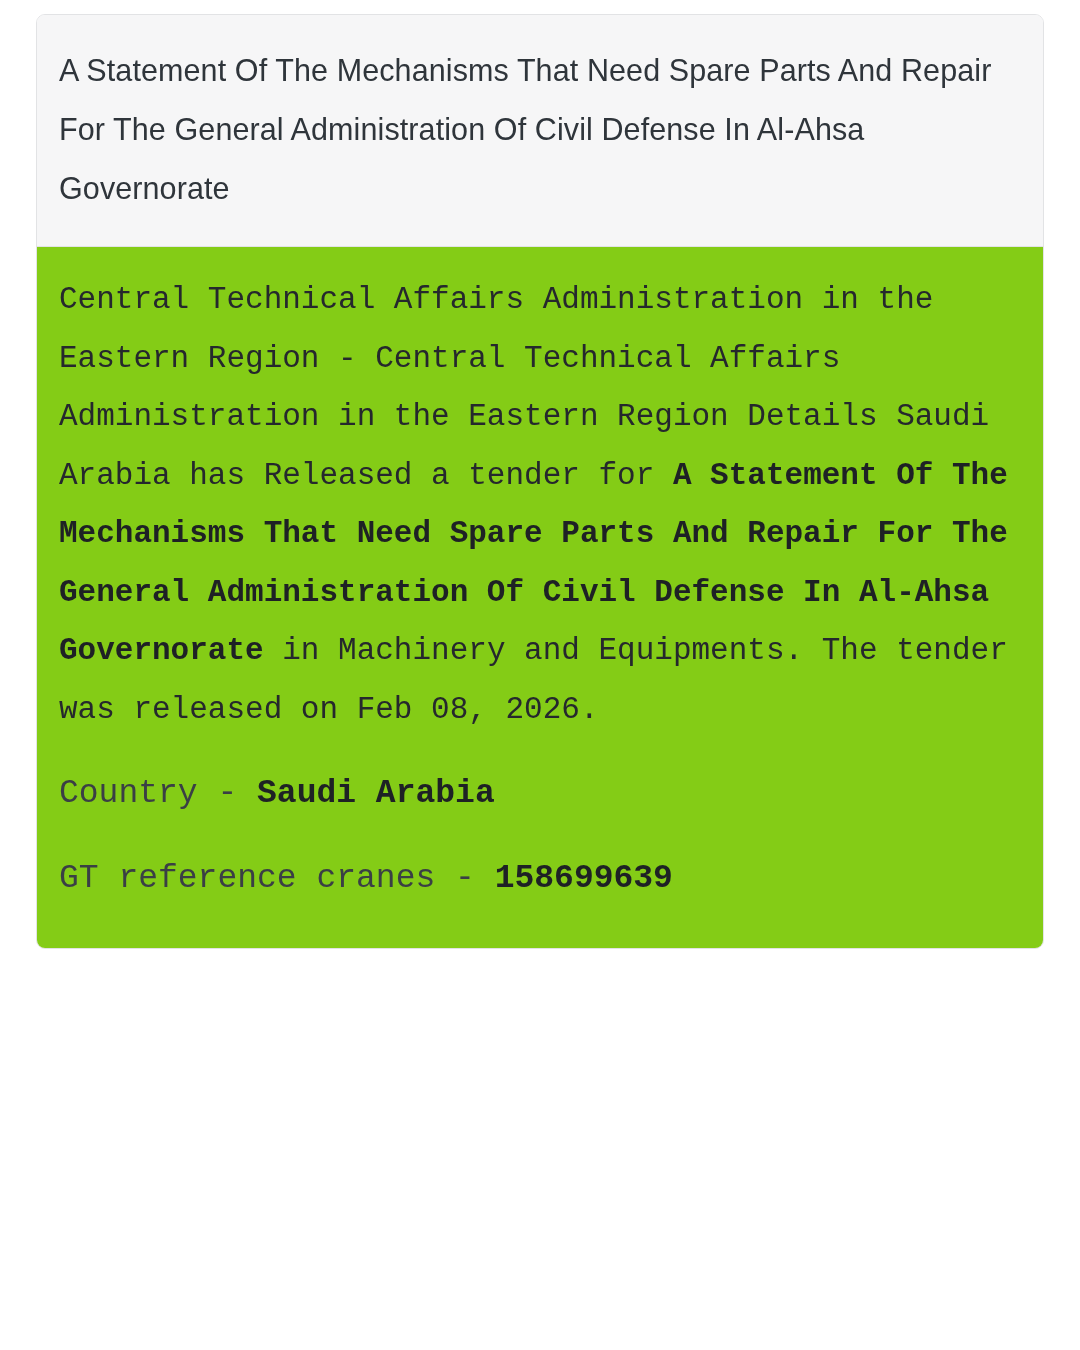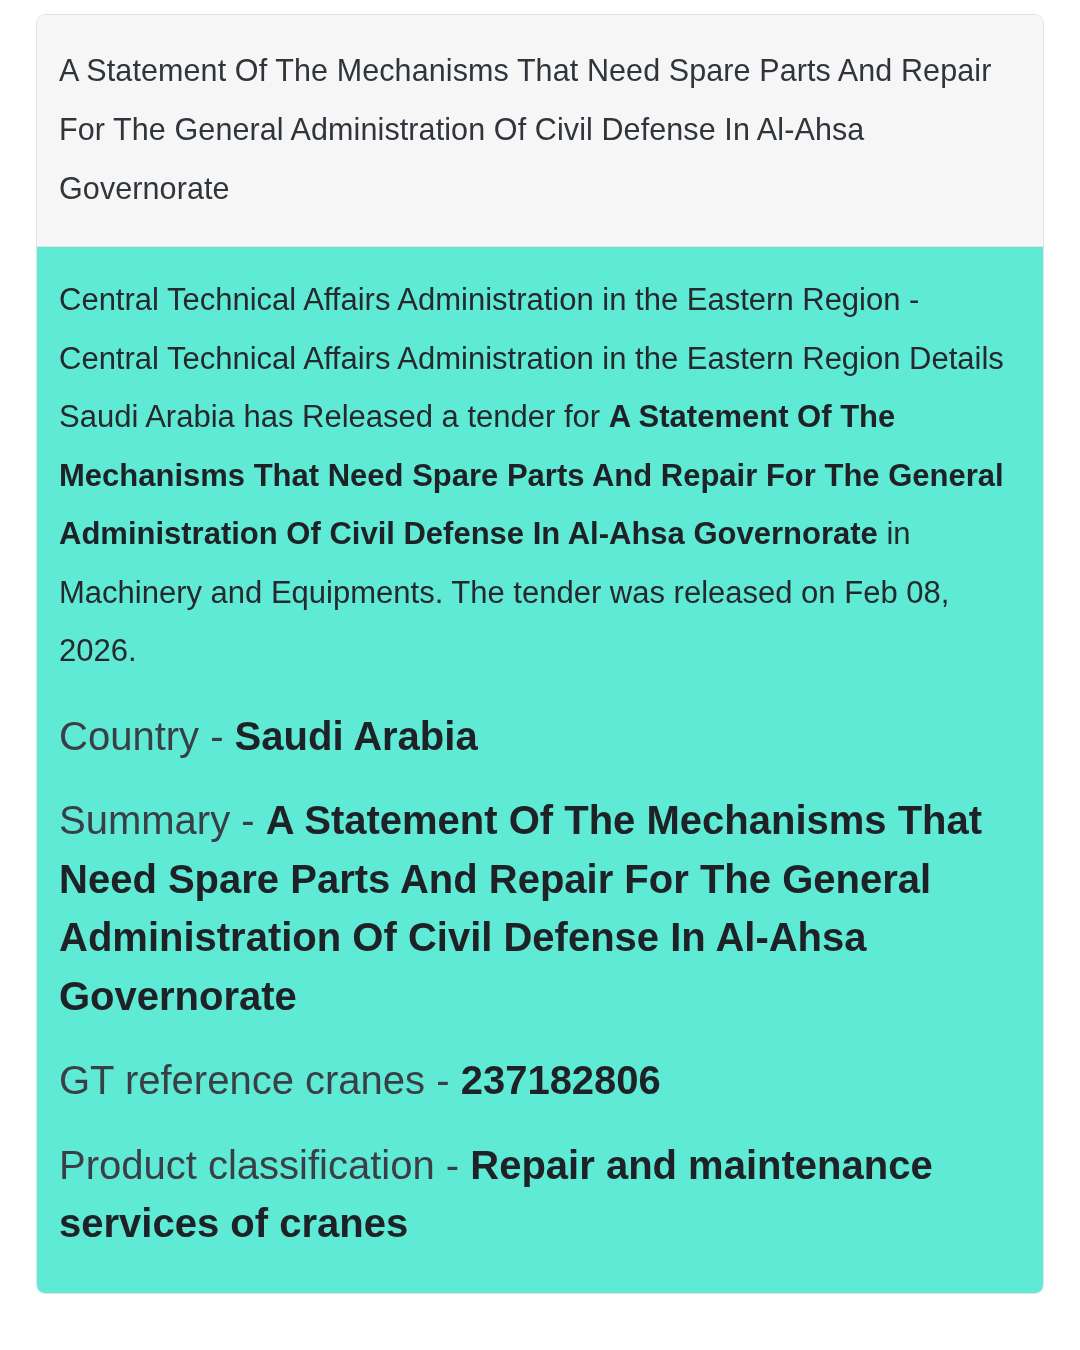--- a/index.html
+++ b/index.html
@@ -45,42 +45,43 @@
   .card-title {
     margin: 0;
     font-size: 30.5px;
     font-weight: 400;
     line-height: 59px;
     color: #2f353b;
     letter-spacing: 0.1px;
   }
 
   .card-body {
-    background: #5eead4;
+    background: #84cc16;
     padding: 24px 22px 40px 22px;
     box-sizing: border-box;
+    font-family: Liberation Mono, monospace;
   }
 
   .body-paragraph {
     margin: 0 0 26px 0;
     font-size: 31px;
     line-height: 58.5px;
     color: #25282d;
     font-weight: 400;
   }
 
   .body-paragraph strong,
   .field-row .field-value {
     font-weight: 700;
     color: #1e2125;
   }
 
   .field-row {
     margin: 0 4px 26px 0;
-    font-size: 40px;
+    font-size: 33px;
     line-height: 58.5px;
     color: #3a3f45;
     font-weight: 400;
   }
 
   .field-row:last-child {
     margin-bottom: 0;
   }
 
   .field-label {
@@ -103,22 +104,20 @@
     <div class="card-header">
       <h1 class="card-title">A Statement Of The Mechanisms That Need Spare Parts And Repair For The General Administration Of Civil Defense In Al-Ahsa Governorate</h1>
     </div>
 
     <div class="card-body">
 
       <p class="body-paragraph"><span>Central Technical Affairs Administration in the Eastern Region - Central Technical Affairs Administration in the Eastern Region Details Saudi Arabia has Released a tender for </span><strong>A Statement Of The Mechanisms That Need Spare Parts And Repair For The General Administration Of Civil Defense In Al-Ahsa Governorate</strong><span> in Machinery and Equipments. The tender was released on Feb 08, 2026.</span></p>
 
       <p class="field-row"><span class="field-label">Country</span><span class="field-sep"> - </span><span class="field-value">Saudi Arabia</span></p>
 
-      <p class="field-row"><span class="field-label">Summary</span><span class="field-sep"> - </span><span class="field-value">A Statement Of The Mechanisms That Need Spare Parts And Repair For The General Administration Of Civil Defense In Al-Ahsa Governorate</span></p>
 
 
-      <p class="field-row"><span class="field-label">GT reference cranes</span><span class="field-sep"> - </span><span class="field-value">237182806</span></p>
+      <p class="field-row"><span class="field-label">GT reference cranes</span><span class="field-sep"> - </span><span class="field-value">158699639</span></p>
 
-      <p class="field-row"><span class="field-label">Product classification</span><span class="field-sep"> - </span><span class="field-value">Repair and maintenance services of cranes</span></p>
 
     </div>
   </div>
 </div>
 
 </body></html>

